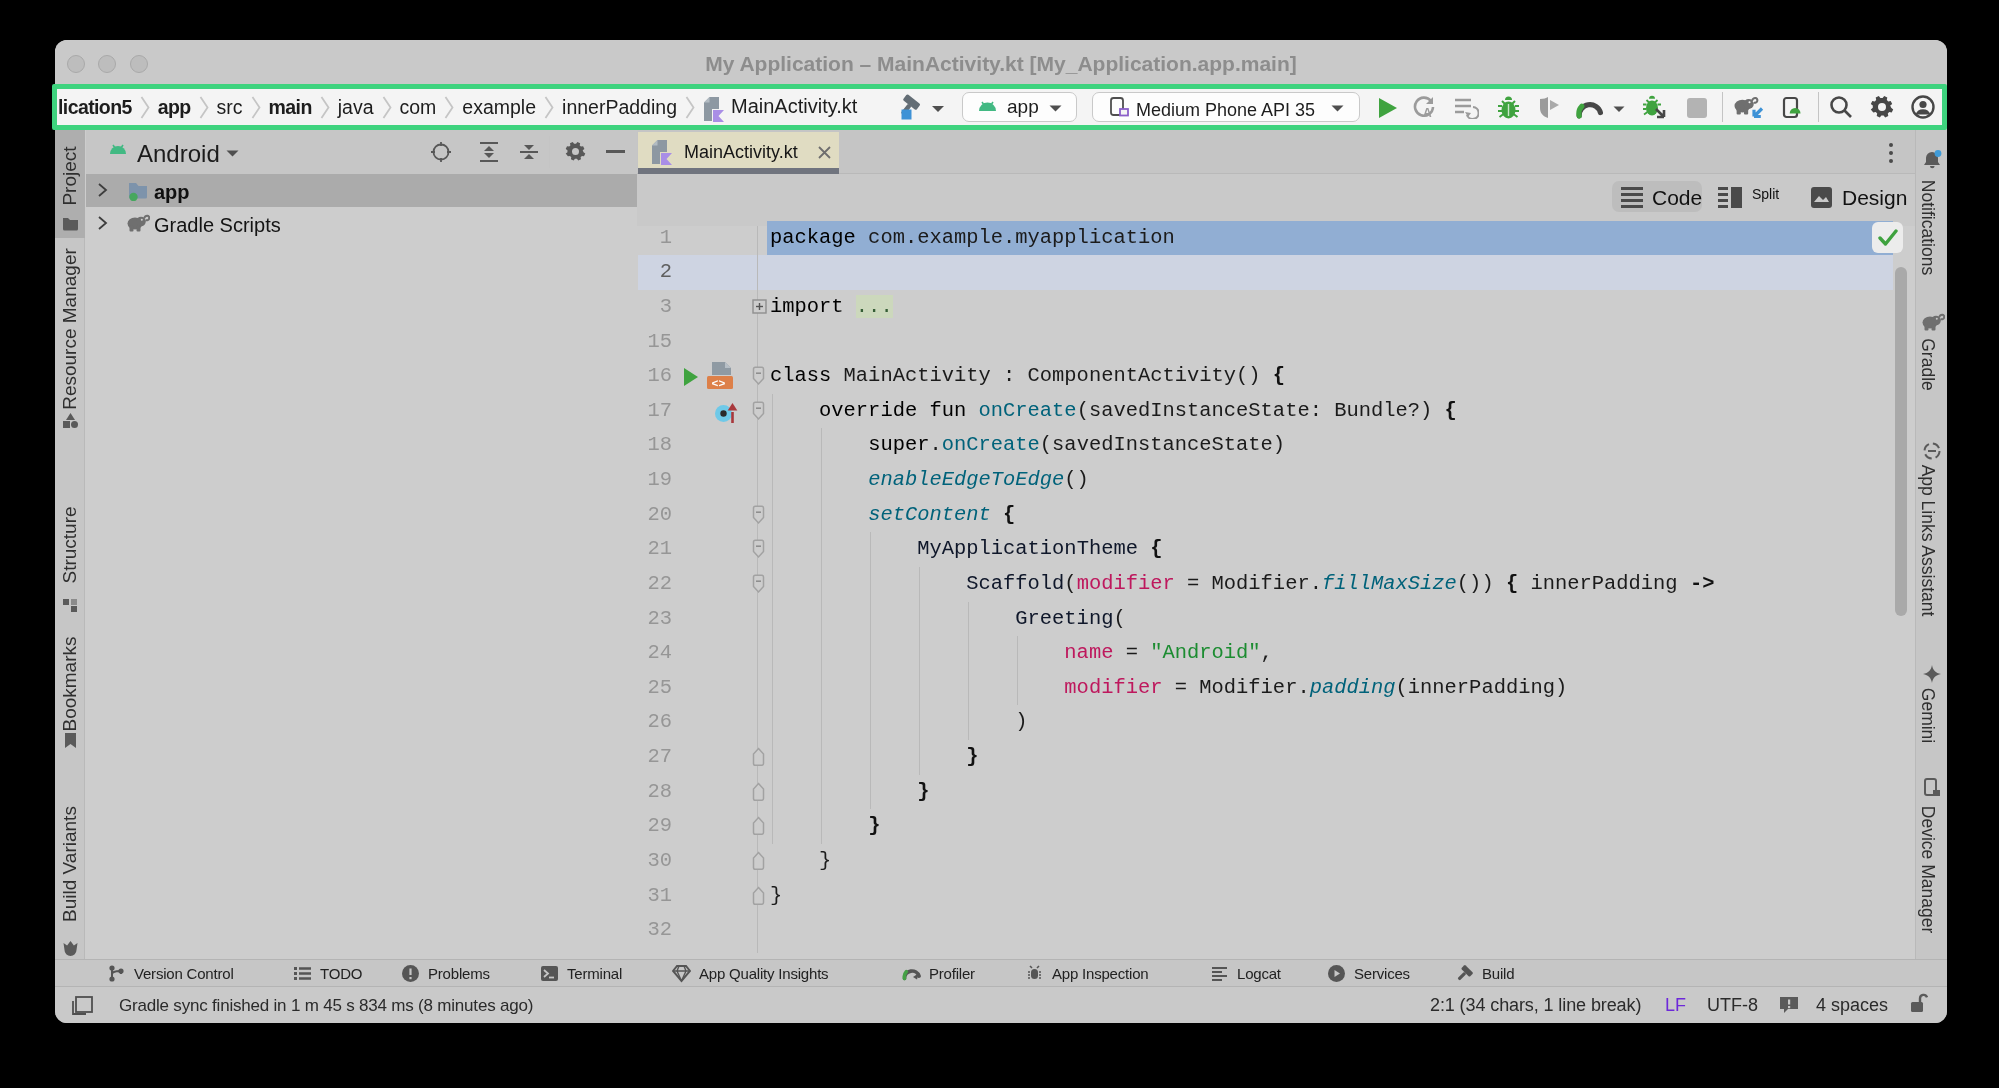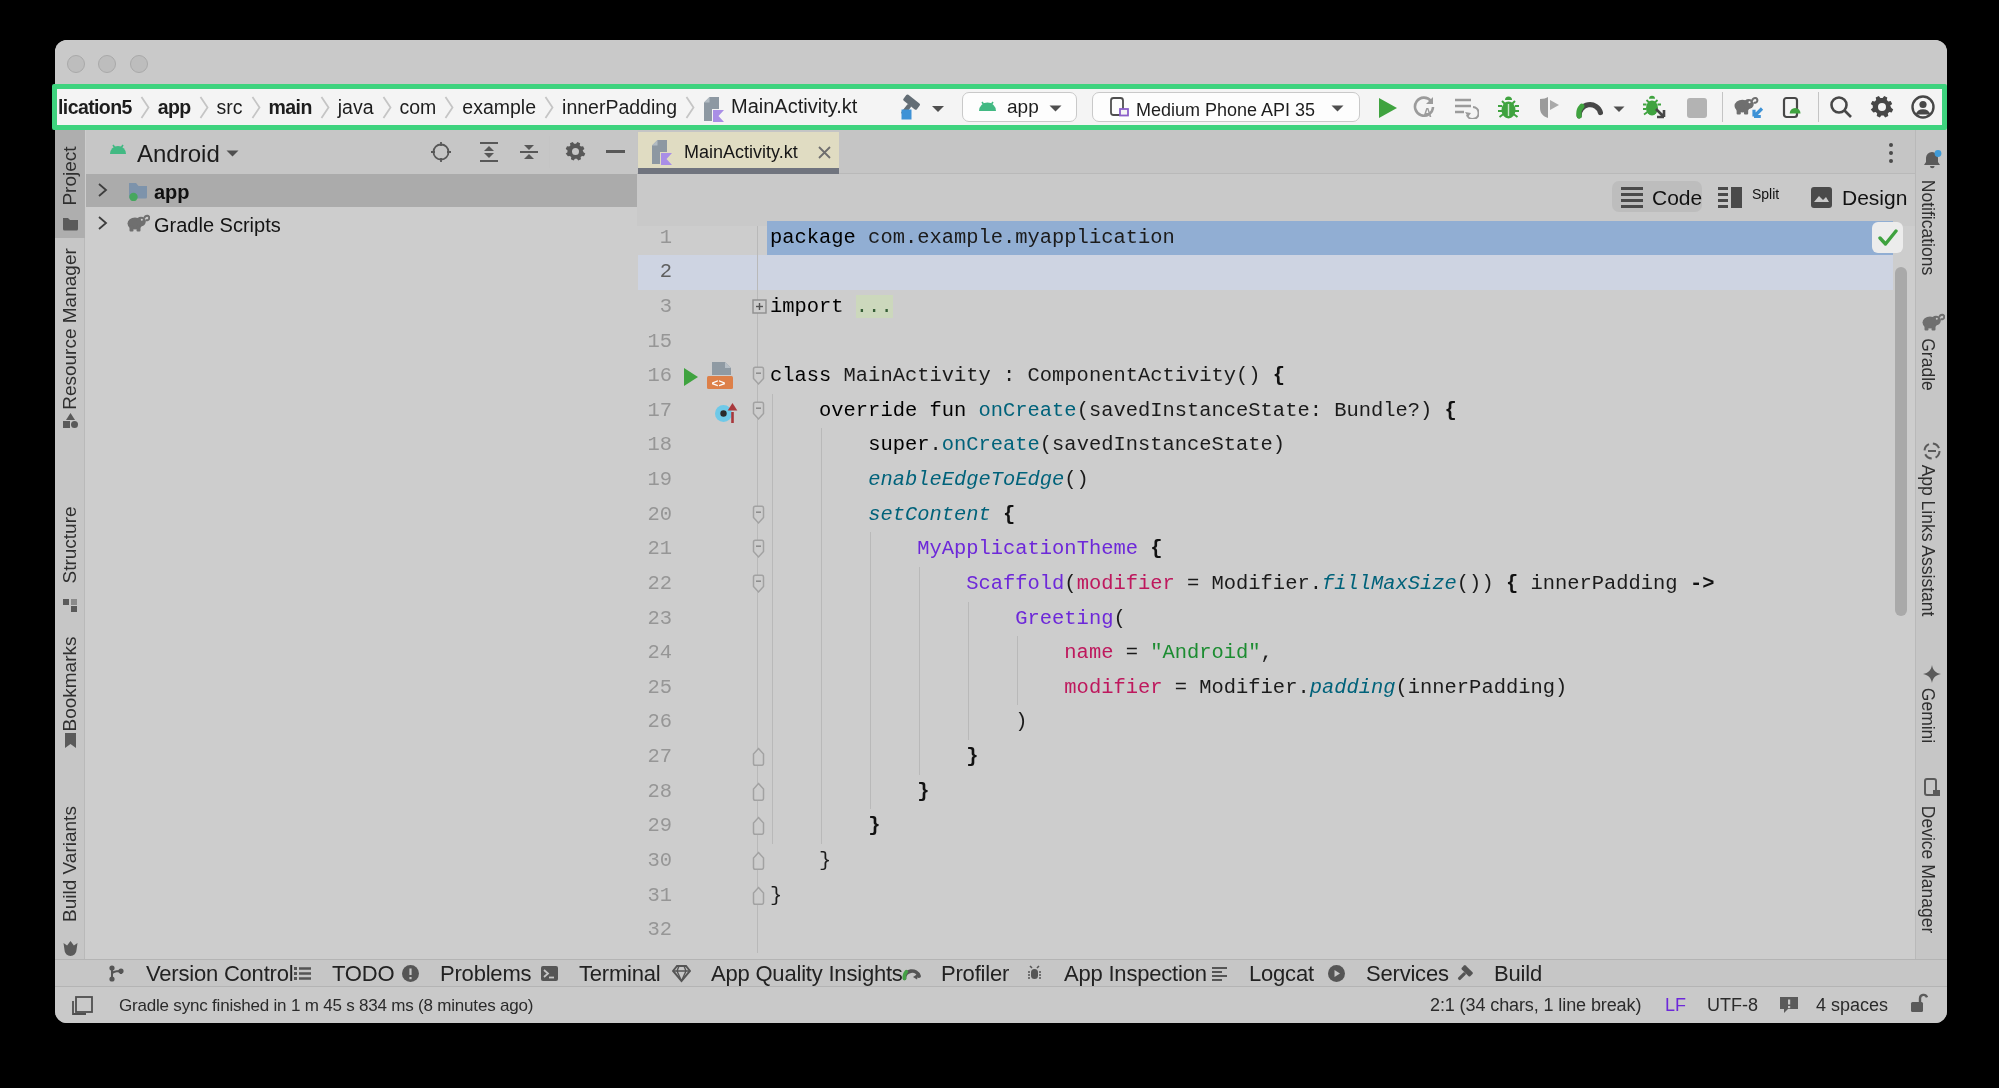--- a/index.html
+++ b/index.html
@@ -4,36 +4,37 @@
 html,body{width:1999px;height:1088px;background:#000;overflow:hidden;font-family:"Liberation Sans",sans-serif}
 .abs{position:absolute}
 #win{position:absolute;left:55px;top:40px;width:1892px;height:983px;background:#cdcdcd;border-radius:12px;overflow:hidden}
 .vlab{position:absolute;font-size:19px;color:#2f2f2f;white-space:nowrap}
 .vl-l{transform:rotate(-90deg);transform-origin:center}
 .vl-r{transform:rotate(90deg);transform-origin:center}
 .ln,.lnc{position:absolute;width:50px;left:622px;text-align:right;font:20.45px "Liberation Mono",monospace;line-height:34.63px;color:#969696}
 .lnc{color:#5f5f5f}
 .cl{position:absolute;left:770px;font:20.45px "Liberation Mono",monospace;line-height:34.63px;white-space:pre;color:#1b1b1b}
 .cl .p{color:#1b1b1b} .cl .kw{color:#000000} .cl .fn{color:#00627a}
-.cl .fni{color:#00627a;font-style:italic} .cl .comp{color:#6d28d9}
+.cl .fni{color:#00627a;font-style:italic} .cl .comp{color:#0f172a}
 .cl .na{color:#be185d} .cl .strg{color:#1c8c31} .cl .b{font-weight:bold;color:#111}
 .cl .fold{background:#ccd8bc;color:#355d35}
 .ig{position:absolute;width:1px;background:#b9b9b9}
 .sep{position:absolute;width:1px;background:#c4c4c4}
 .crumb{color:#1d1d1d;font-size:19.5px} .crumb.b{font-weight:bold;letter-spacing:-0.6px}
 .chev{margin:0 8px;flex:none}
-.bbi{position:absolute;display:flex;align-items:center;gap:20px;font-size:22px;letter-spacing:-0.2px;color:#222;white-space:nowrap}
+.bbi{position:absolute;display:flex;align-items:center;gap:8px;font-size:15px;letter-spacing:-0.2px;color:#222;white-space:nowrap}
 </style></head><body>
 
 <div id="win">
 
 <div class="abs" style="left:0;top:0;width:100%;height:45px;background:#c9c9c9"></div>
 <div class="abs" style="left:12px;top:15px;width:18px;height:18px;border-radius:50%;background:#bdbdbd;border:1px solid #a9a9a9"></div>
 <div class="abs" style="left:43px;top:15px;width:18px;height:18px;border-radius:50%;background:#bdbdbd;border:1px solid #a9a9a9"></div>
 <div class="abs" style="left:75px;top:15px;width:18px;height:18px;border-radius:50%;background:#bdbdbd;border:1px solid #a9a9a9"></div>
+<div class="abs" style="left:0;top:12px;width:100%;text-align:center;font-size:21px;font-weight:bold;color:#8d8d8d">My Application – MainActivity.kt [My_Application.app.main]</div>
 
 <div class="abs" style="left:0;top:90px;width:30px;height:829px;background:#c6c6c6;border-right:1px solid #b9b9b9"></div>
 <div class="abs" style="left:0;top:90px;width:30px;height:108px;background:#aeaeae"></div>
 <div class="vlab vl-l" style="left:-185.0px;top:125.0px;width:400px;text-align:center;font-size:19px;color:#2f2f2f">Project</div>
 <div class="vlab vl-l" style="left:-185.0px;top:278.0px;width:400px;text-align:center;font-size:19px;color:#2f2f2f">Resource Manager</div>
 <div class="vlab vl-l" style="left:-185.0px;top:494.0px;width:400px;text-align:center;font-size:19px;color:#2f2f2f">Structure</div>
 <div class="vlab vl-l" style="left:-185.0px;top:633.0px;width:400px;text-align:center;font-size:19px;color:#2f2f2f">Bookmarks</div>
 <div class="vlab vl-l" style="left:-185.0px;top:813.0px;width:400px;text-align:center;font-size:19px;color:#2f2f2f">Build Variants</div>
 <svg class="abs" style="left:6px;top:174px" width="19" height="19" viewBox="0 0 19 19">
       <path d="M2 4 h5 l2 2 h8 v9 a1.5 1.5 0 0 1 -1.5 1.5 h-12 A1.5 1.5 0 0 1 2 15 z" fill="#5a5a5a"></path>

